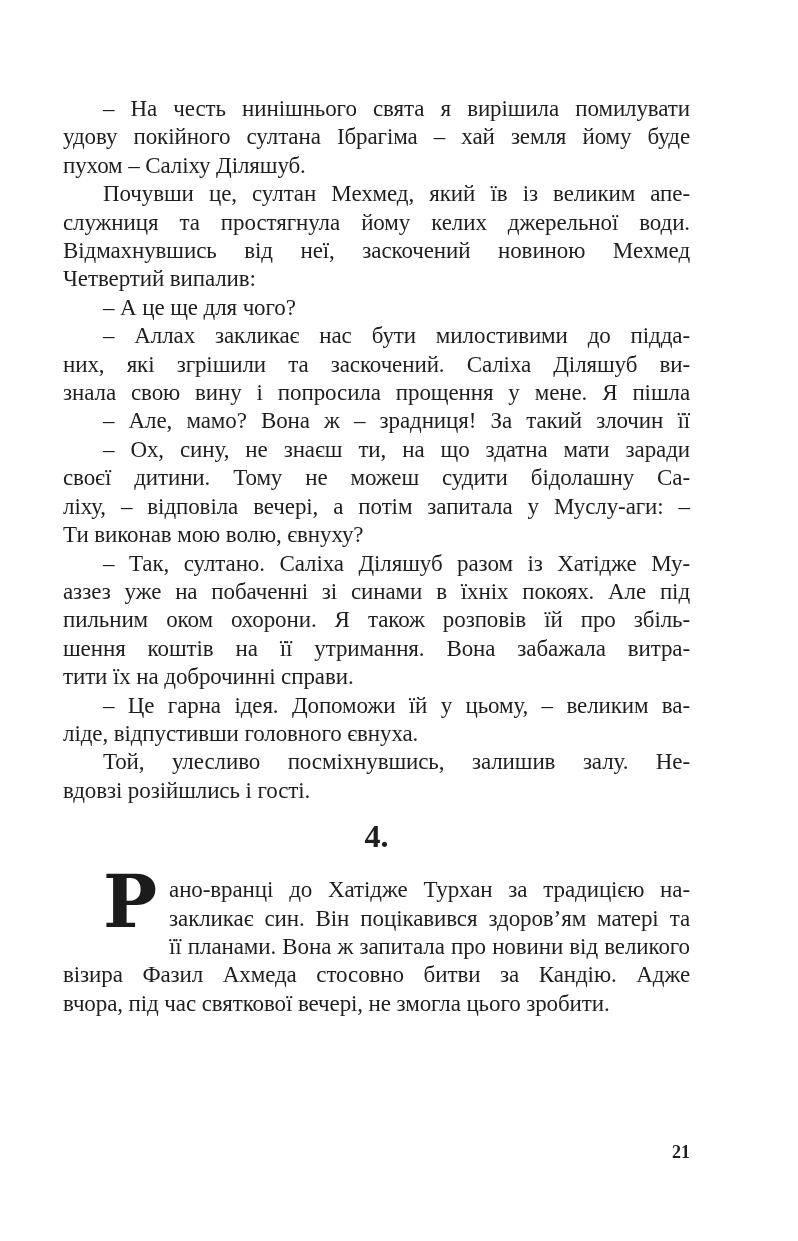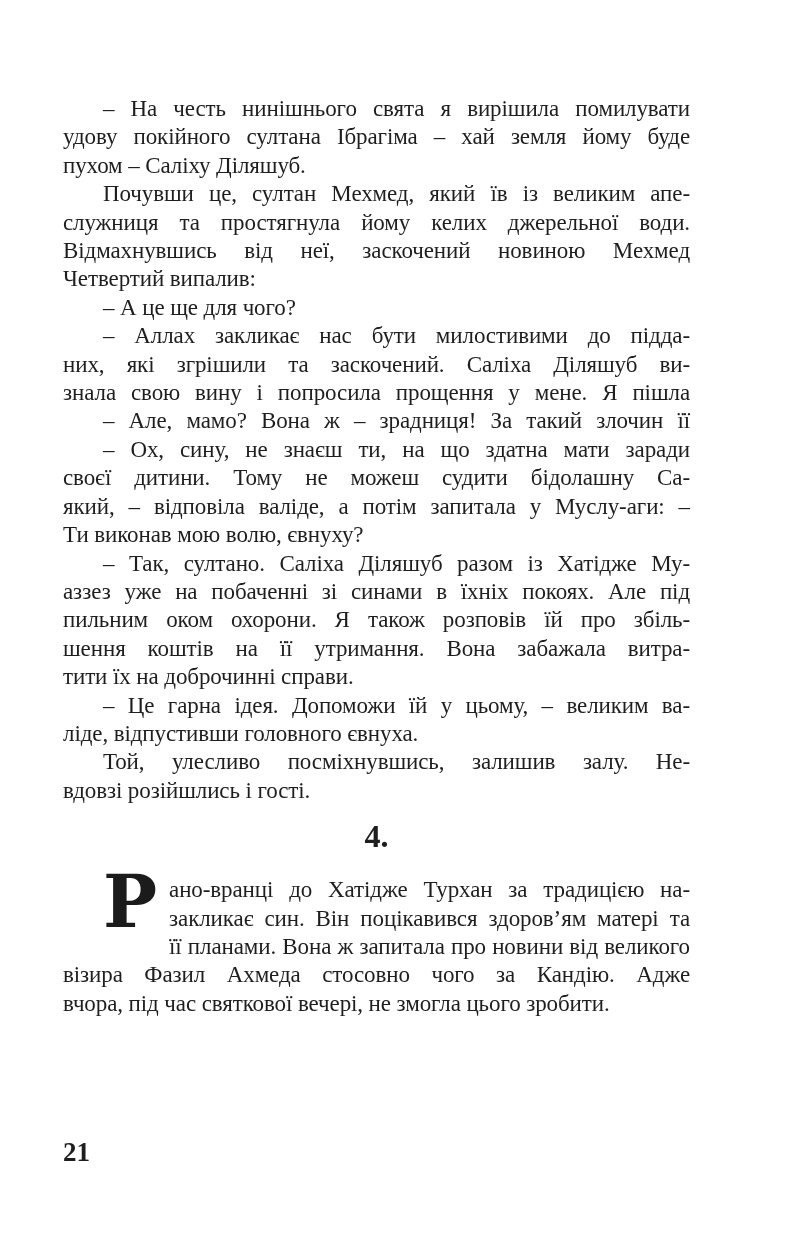--- a/index.html
+++ b/index.html
@@ -60,23 +60,23 @@
     font-weight: bold;
     font-size: 72px;
     line-height: 52px;
     color: #1b1b1b;
   }
   .page-number {
     position: absolute;
     top: 1138px;
     left: 63px;
     width: 627px;
-    text-align: left;
+    text-align: right;
     font-weight: bold;
-    font-size: 27px;
+    font-size: 18px;
     line-height: 28px;
     color: #1e1e1e;
   }
 </style>
 </head>
 <body>
 
 <div class="book-page">
   <div class="text-column">
       <p class="para">
@@ -97,21 +97,21 @@
         <span class="line indent">– Аллах закликає нас бути милостивими до підда-</span>
         <span class="line">них, які згрішили та заскочений. Саліха Діляшуб ви-</span>
         <span class="line">знала свою вину і попросила прощення у мене. Я пішла</span>
       </p>
       <p class="para">
         <span class="line indent">– Але, мамо? Вона ж – зрадниця! За такий злочин її</span>
       </p>
       <p class="para">
         <span class="line indent">– Ох, сину, не знаєш ти, на що здатна мати заради</span>
         <span class="line">своєї дитини. Тому не можеш судити бідолашну Са-</span>
-        <span class="line">який, – відповіла валіде, а потім запитала у Муслу-аги: –</span>
+        <span class="line">ліху, – відповіла вечері, а потім запитала у Муслу-аги: –</span>
         <span class="line last">Ти виконав мою волю, євнуху?</span>
       </p>
       <p class="para">
         <span class="line indent">– Так, султано. Саліха Діляшуб разом із Хатідже Му-</span>
         <span class="line">аззез уже на побаченні зі синами в їхніх покоях. Але під</span>
         <span class="line">пильним оком охорони. Я також розповів їй про збіль-</span>
         <span class="line">шення коштів на її утримання. Вона забажала витра-</span>
         <span class="line last">тити їх на доброчинні справи.</span>
       </p>
       <p class="para">
@@ -121,18 +121,18 @@
       <p class="para">
         <span class="line indent">Той, улесливо посміхнувшись, залишив залу. Не-</span>
         <span class="line last">вдовзі розійшлись і гості.</span>
       </p>
       <div class="section-heading">4.</div>
       <p class="para">
         <span class="dropcap">Р</span>
         <span class="line">ано-вранці до Хатідже Турхан за традицією на-</span>
         <span class="line">закликає син. Він поцікавився здоров’ям матері та</span>
         <span class="line">її планами. Вона ж запитала про новини від великого</span>
-        <span class="line">візира Фазил Ахмеда стосовно чого за Кандію. Адже</span>
+        <span class="line">візира Фазил Ахмеда стосовно битви за Кандію. Адже</span>
         <span class="line last">вчора, під час святкової вечері, не змогла цього зробити.</span>
       </p>
     </div>
   <div class="page-number">21</div>
 </div>
 
 </body></html>

